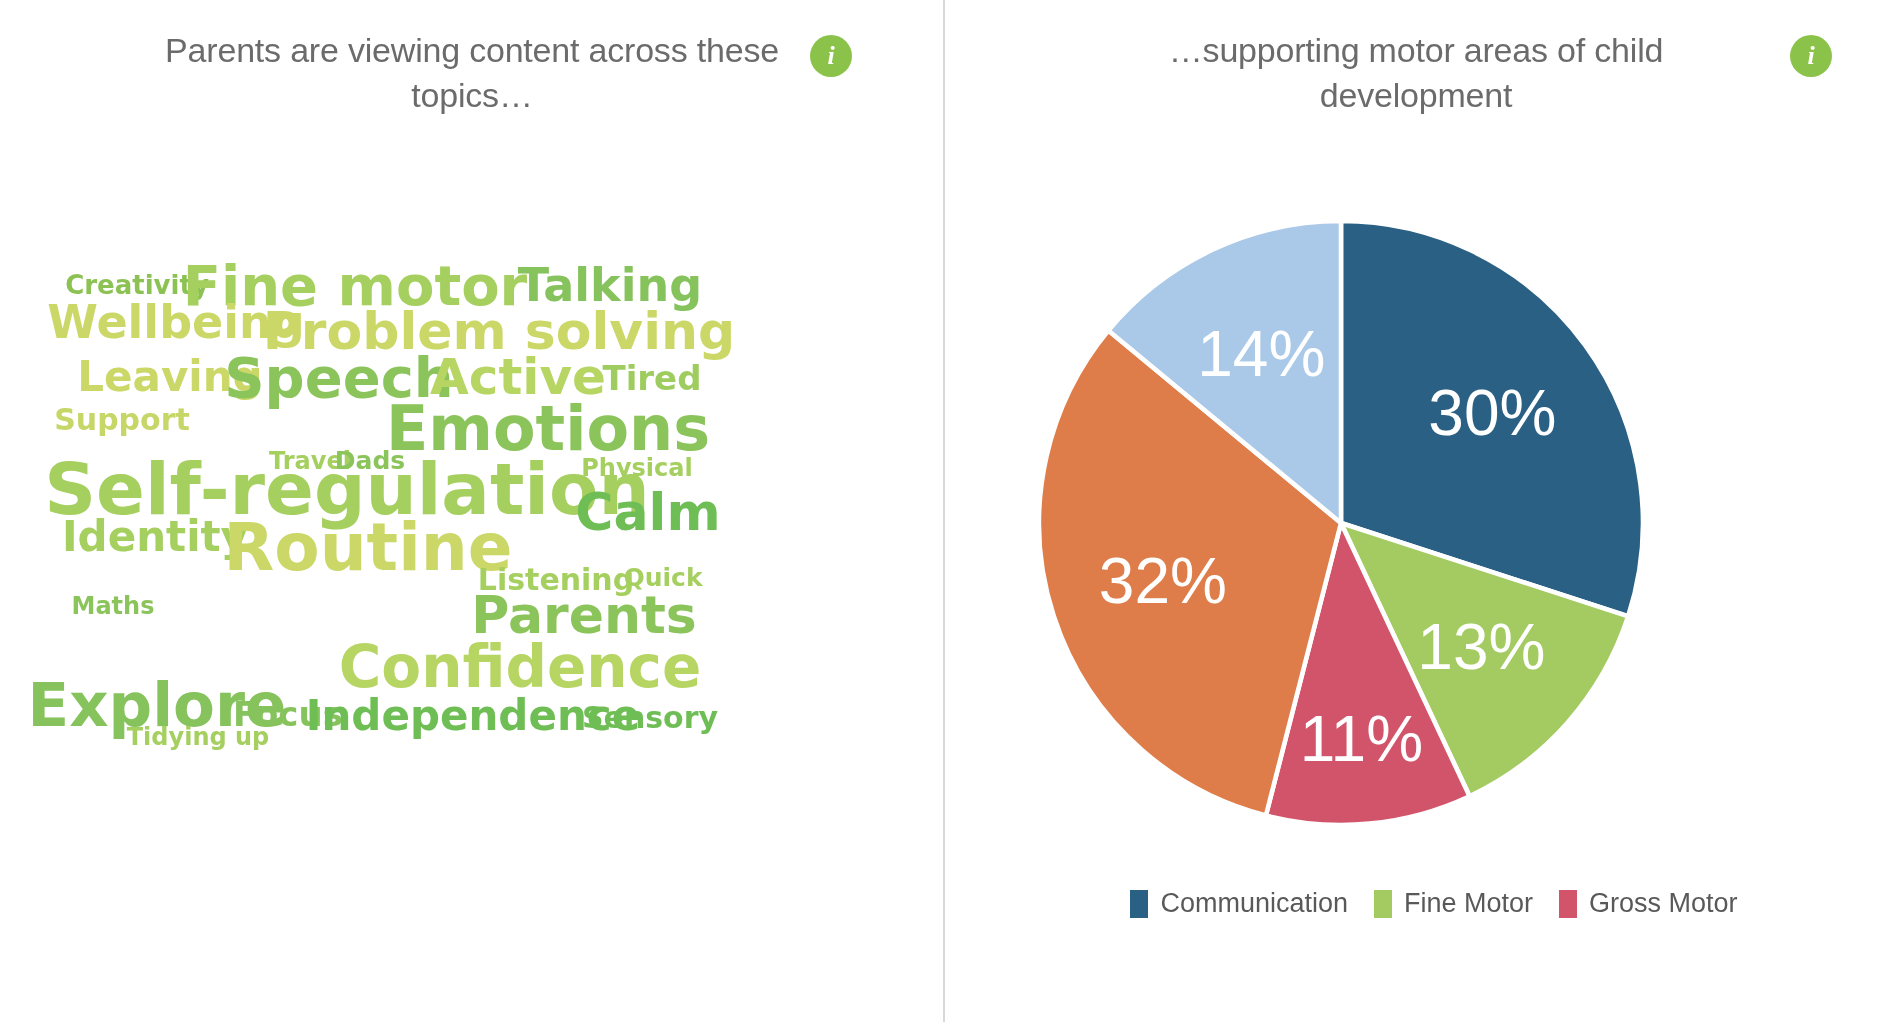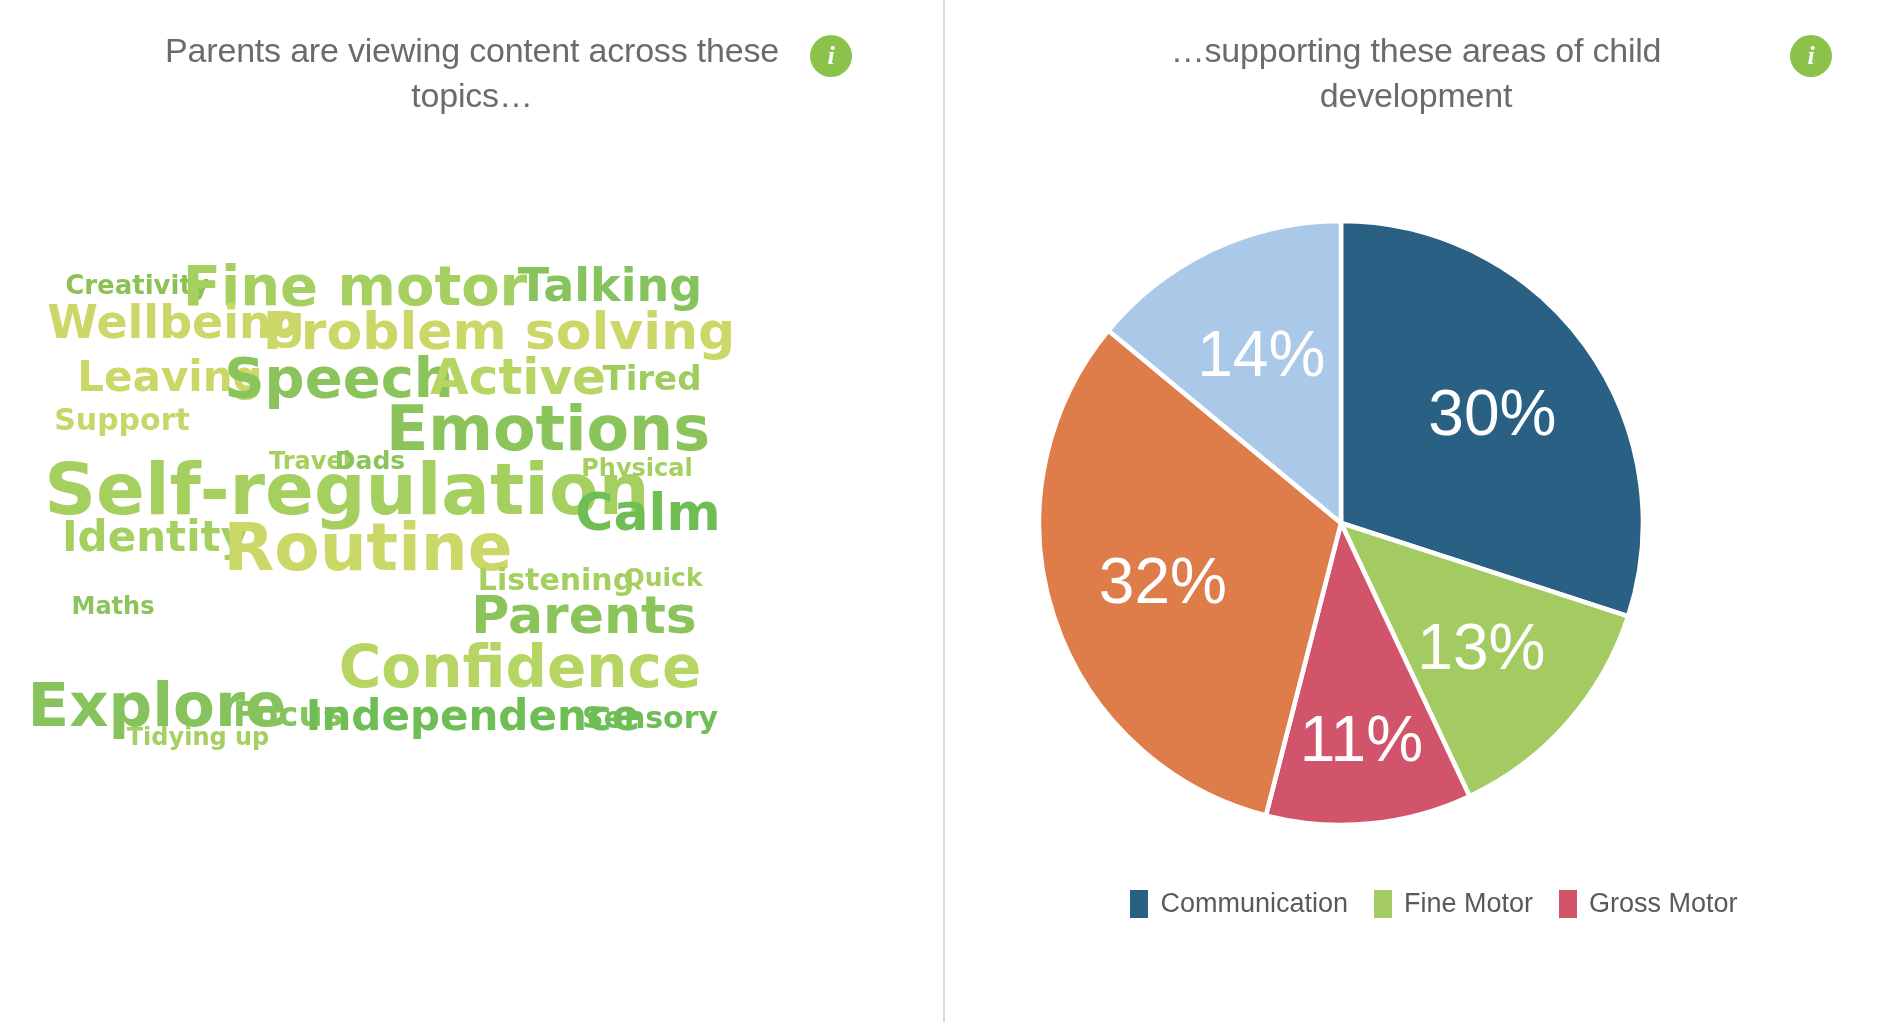--- a/index.html
+++ b/index.html
@@ -182,21 +182,21 @@
         <span class="wc-word" style="left: 288px; top: 714px; font-size: 34px; color: rgb(134, 195, 92);">Focus</span>
         <span class="wc-word" style="left: 473px; top: 716px; font-size: 42px; color: rgb(111, 190, 85);">Independence</span>
         <span class="wc-word" style="left: 650px; top: 718px; font-size: 30px; color: rgb(111, 190, 85);">Sensory</span>
         <span class="wc-word" style="left: 198px; top: 737px; font-size: 24px; color: rgb(165, 207, 95);">Tidying up</span>
       </div>
   </div>
 
   <div class="panel panel-right">
 
     <div class="panel-header">
-      <div class="panel-title">…supporting these areas of child development</div>
+      <div class="panel-title">…supporting motor areas of child development</div>
     </div>
   </div>
 
   <div class="info-icon info-right">i</div>
 
   <div class="divider"></div>
 
   <div class="pie-wrap">
     <svg class="pie-svg" id="pie-svg" viewBox="0 0 400 400">
         <path d="M 200 200 L 200 2 A 198 198 0 0 1 388.30919022644036 261.1853648862396 Z" fill="#2a6083" stroke="#ffffff" stroke-width="3"></path>

